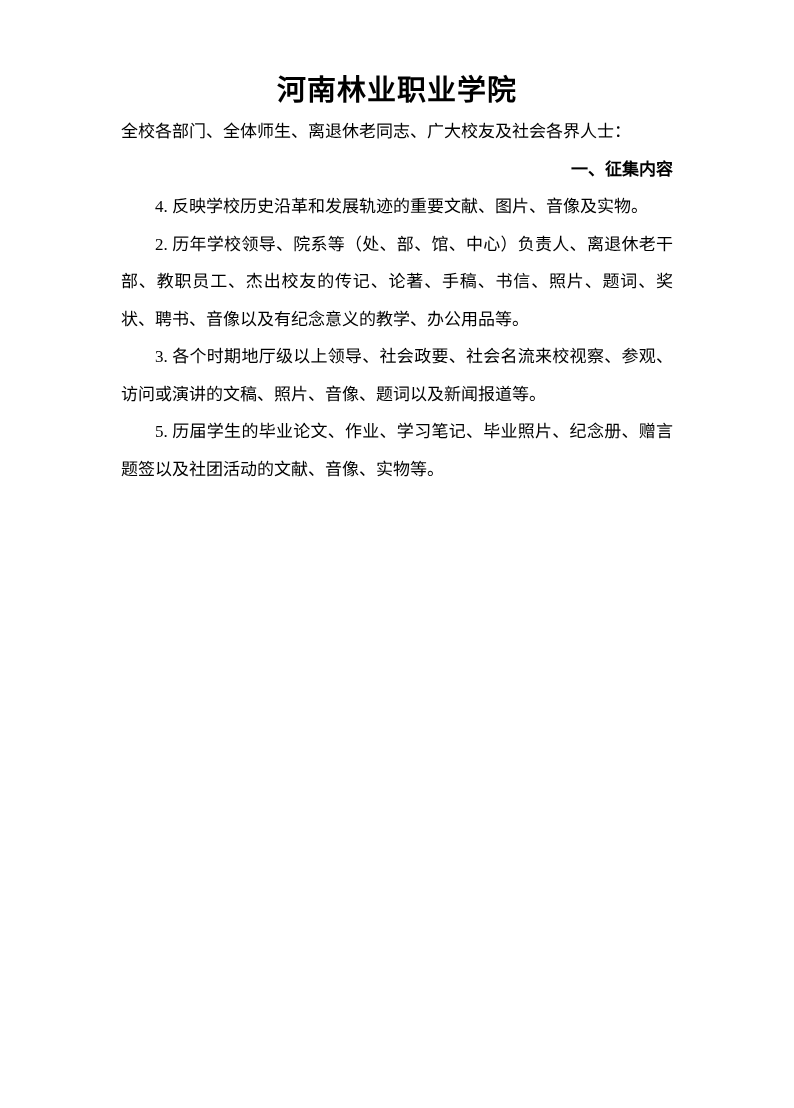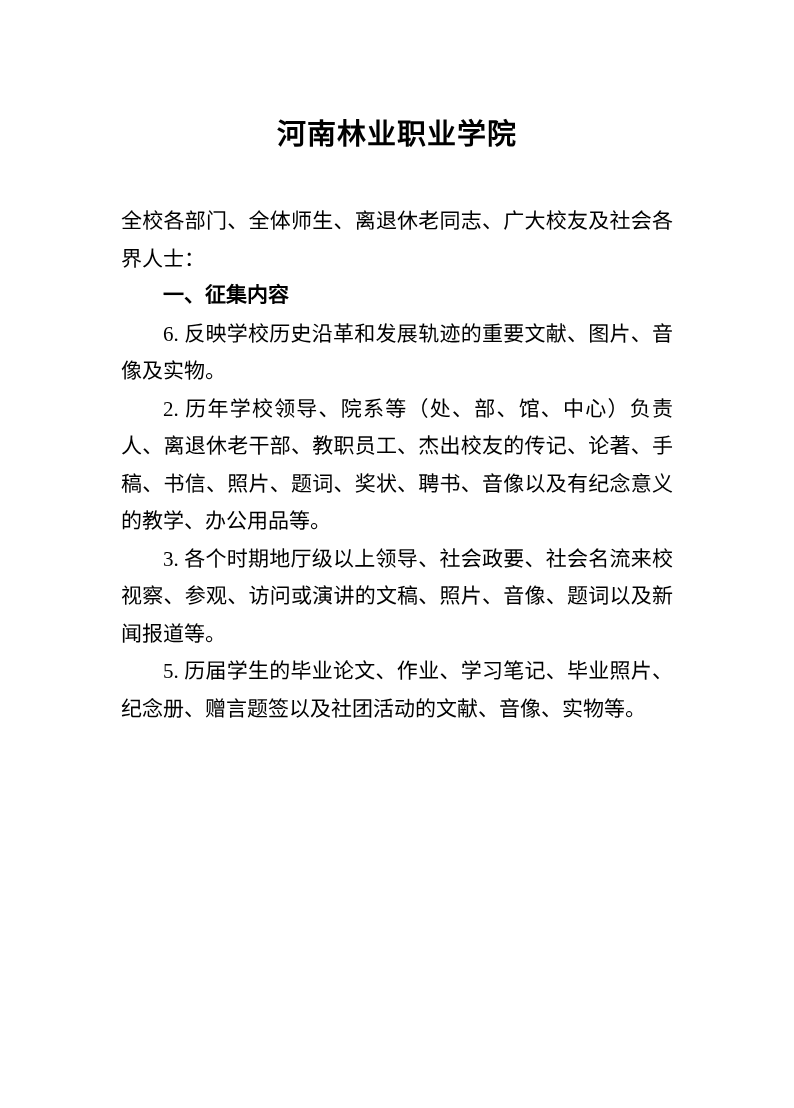--- a/index.html
+++ b/index.html
@@ -14,67 +14,66 @@
     background: #ffffff;
     color: #000000;
     overflow: hidden;
     font-family: "Liberation Serif", serif;
   }
   .content {
     width: 552px;
     margin: 0 auto;
   }
   .doc-title {
-    padding-top: 112px;
+    padding-top: 68px;
     text-align: center;
     font-weight: bold;
     font-size: 29px;
     line-height: 45px;
     letter-spacing: 1px;
     font-family: "Liberation Serif", serif;
   }
   .doc-body {
-    margin-top: 46px;
-    font-size: 21px;
+    font-size: 17px;
     line-height: 37.5px;
     text-align: justify;
     text-justify: inter-ideograph;
   }
   .doc-body p {
     margin: 0;
     padding: 0;
   }
   .para-indent {
     text-indent: 2em;
   }
   .section-heading {
-    font-family: Liberation Mono, monospace;
+    font-family: Liberation Serif, serif;
     font-weight: bold;
     text-indent: 2em;
-    text-align: left;
+    text-align: right;
   }
 </style>
 </head>
 <body>
 
 <div class="page">
   <div class="content">
 
     <div class="doc-title">
       <div>河南林业职业学院</div>
     </div>
 
     <div class="doc-body">
       <p>全校各部门、全体师生、离退休老同志、广大校友及社会各界人士：</p>
 
 
       <p class="section-heading">一、征集内容</p>
 
 
-      <p class="para-indent">6. 反映学校历史沿革和发展轨迹的重要文献、图片、音像及实物。</p>
+      <p class="para-indent">4. 反映学校历史沿革和发展轨迹的重要文献、图片、音像及实物。</p>
 
       <p class="para-indent">2. 历年学校领导、院系等（处、部、馆、中心）负责人、离退休老干部、教职员工、杰出校友的传记、论著、手稿、书信、照片、题词、奖状、聘书、音像以及有纪念意义的教学、办公用品等。</p>
 
       <p class="para-indent">3. 各个时期地厅级以上领导、社会政要、社会名流来校视察、参观、访问或演讲的文稿、照片、音像、题词以及新闻报道等。</p>
 
 
       <p class="para-indent">5. 历届学生的毕业论文、作业、学习笔记、毕业照片、纪念册、赠言题签以及社团活动的文献、音像、实物等。</p>
     </div>
 
   </div>

